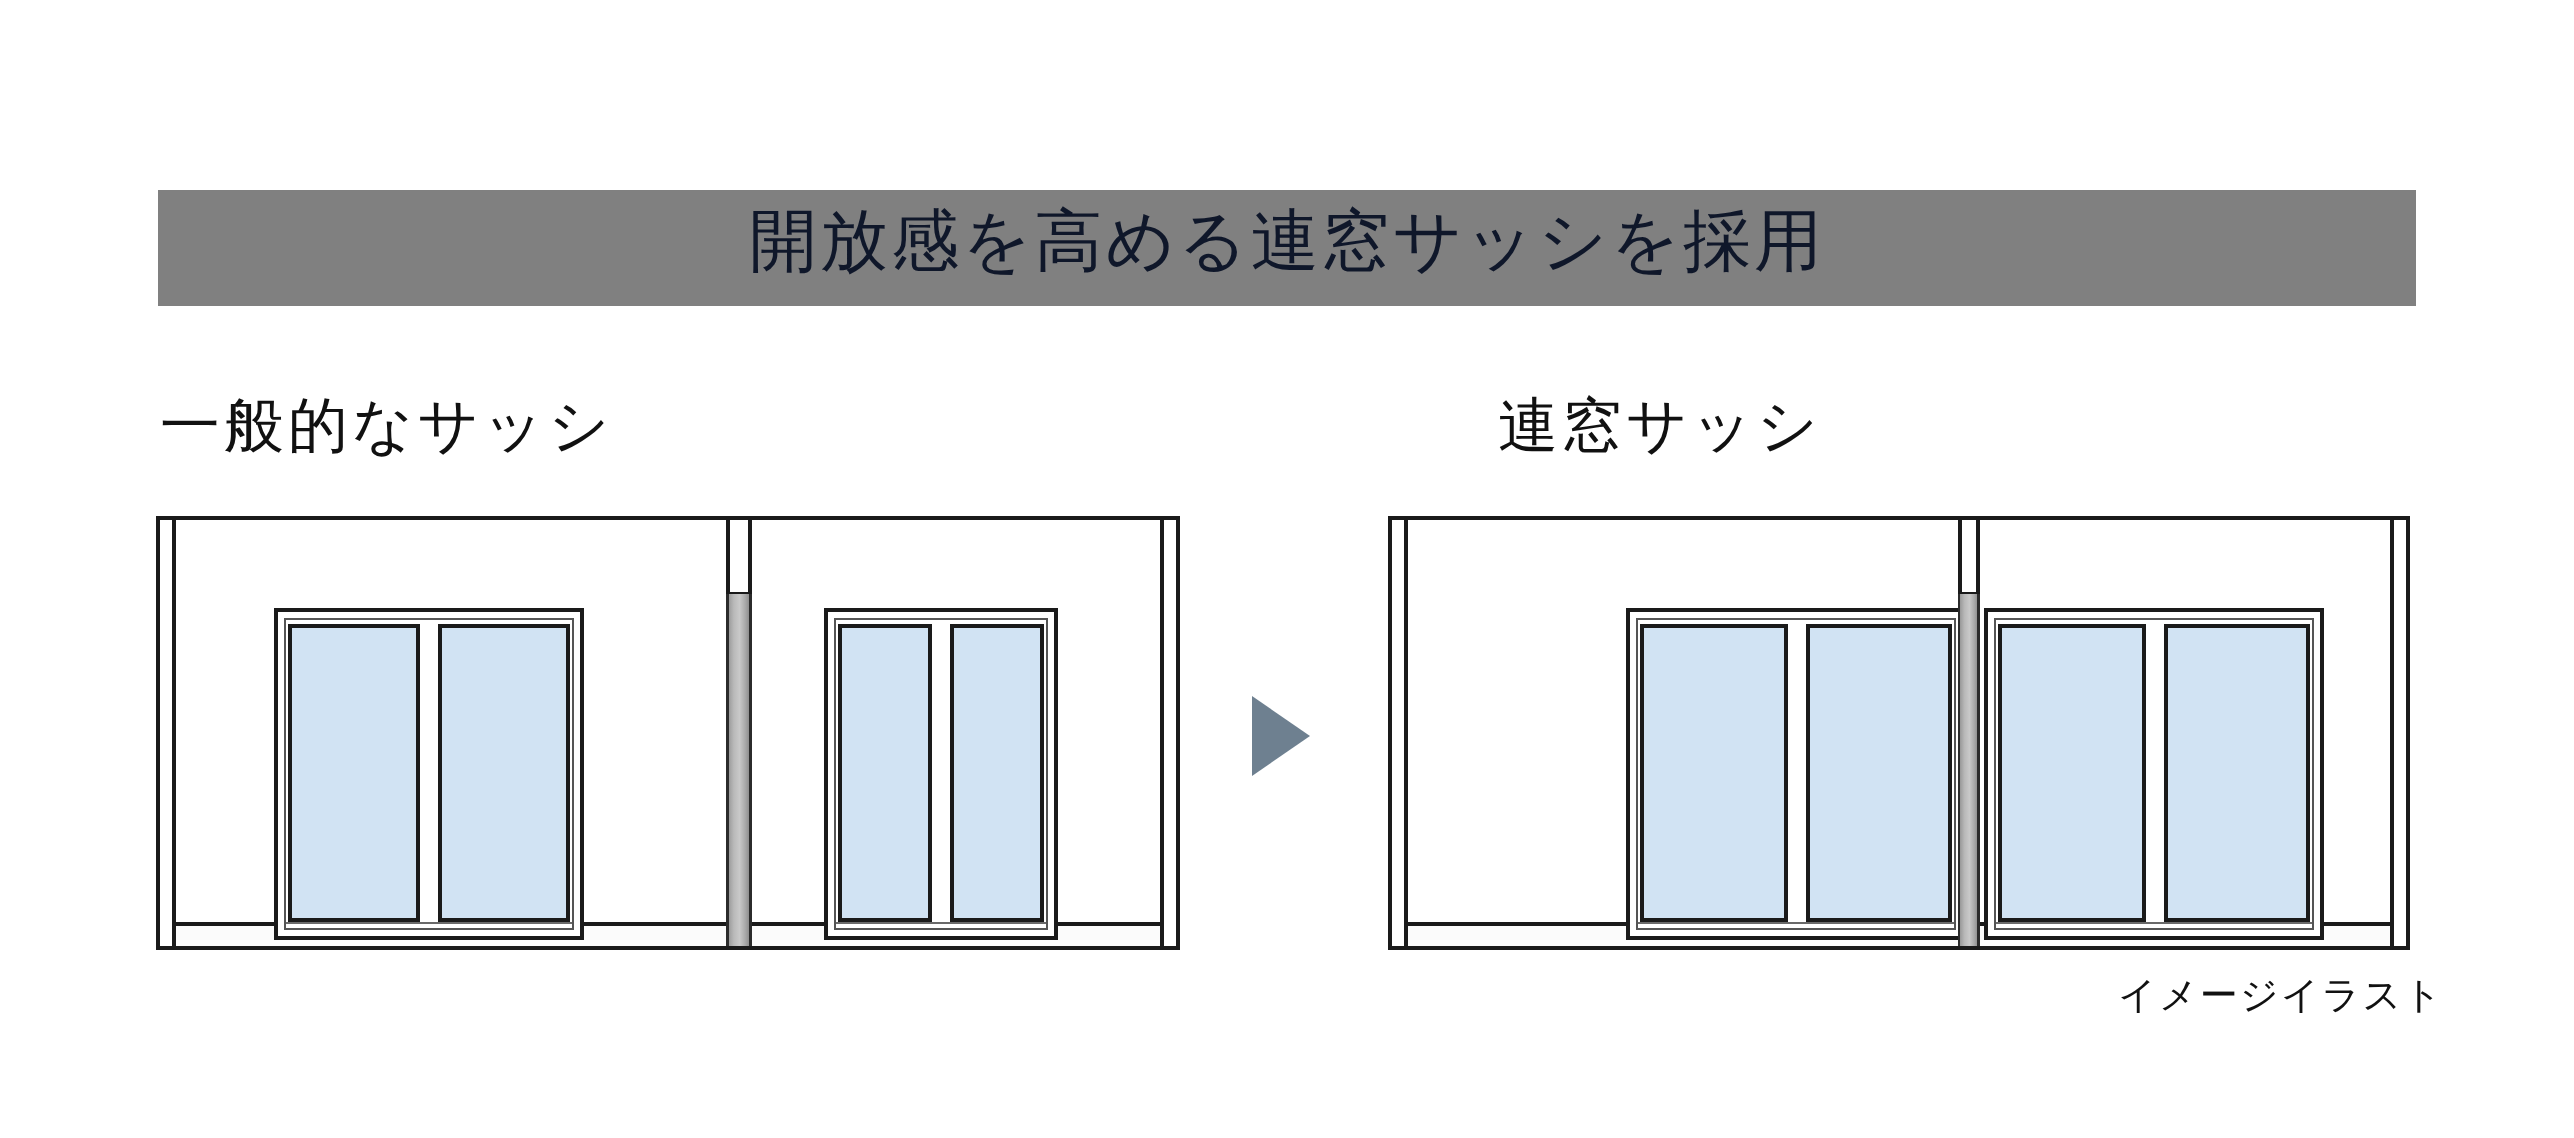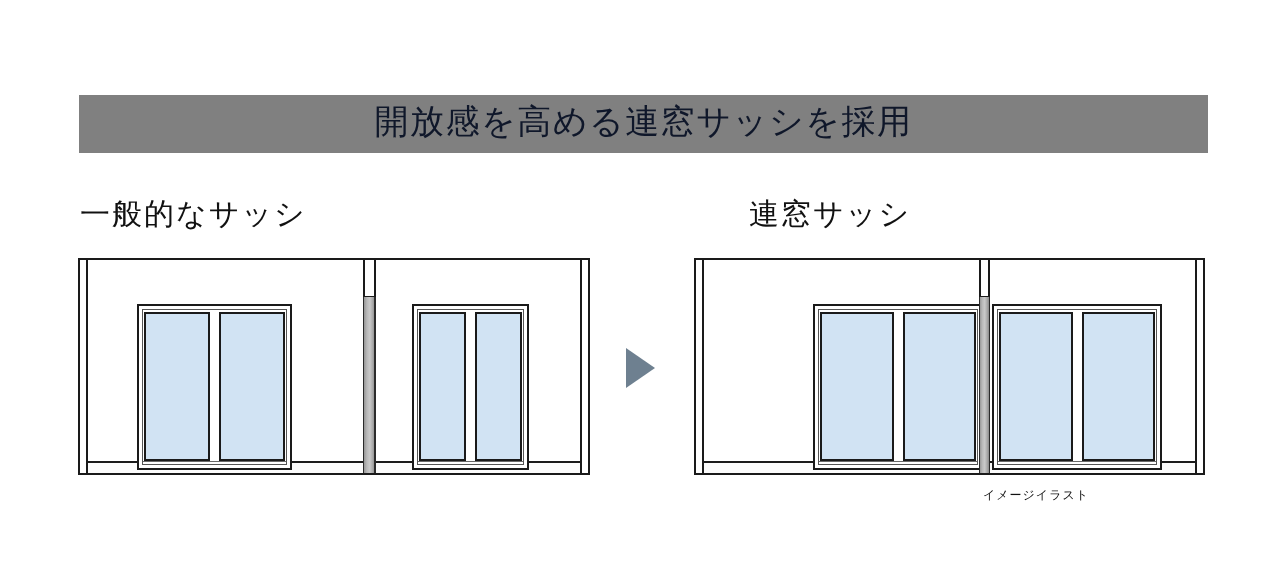--- a/index.html
+++ b/index.html
@@ -47,23 +47,23 @@
     color: #111111;
     white-space: nowrap;
     line-height: 1;
   }
   .label-left  { left: 80px;  top: 199px; }
   .label-right { left: 725px; top: 199px; margin-left: 24px; }
 
   
   .caption {
     position: absolute;
-    left: 983px;
+    left: 1059px;
     top: 489px;
-    font-size: 12px;
+    font-size: 19px;
     letter-spacing: 1px;
     color: #111111;
     white-space: nowrap;
     line-height: 1;
   }
 
   
   .arrow {
     position: absolute;
     left: 626px;

